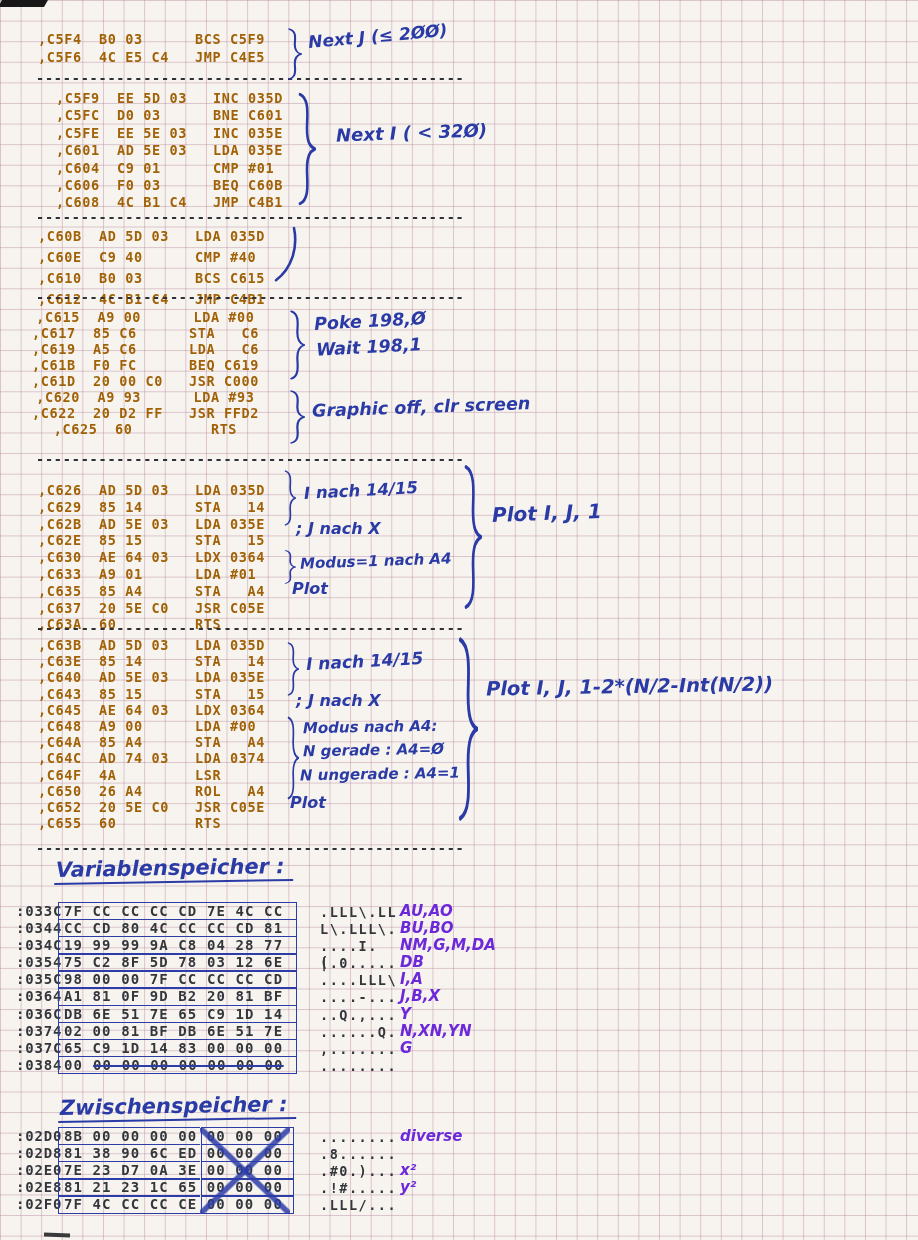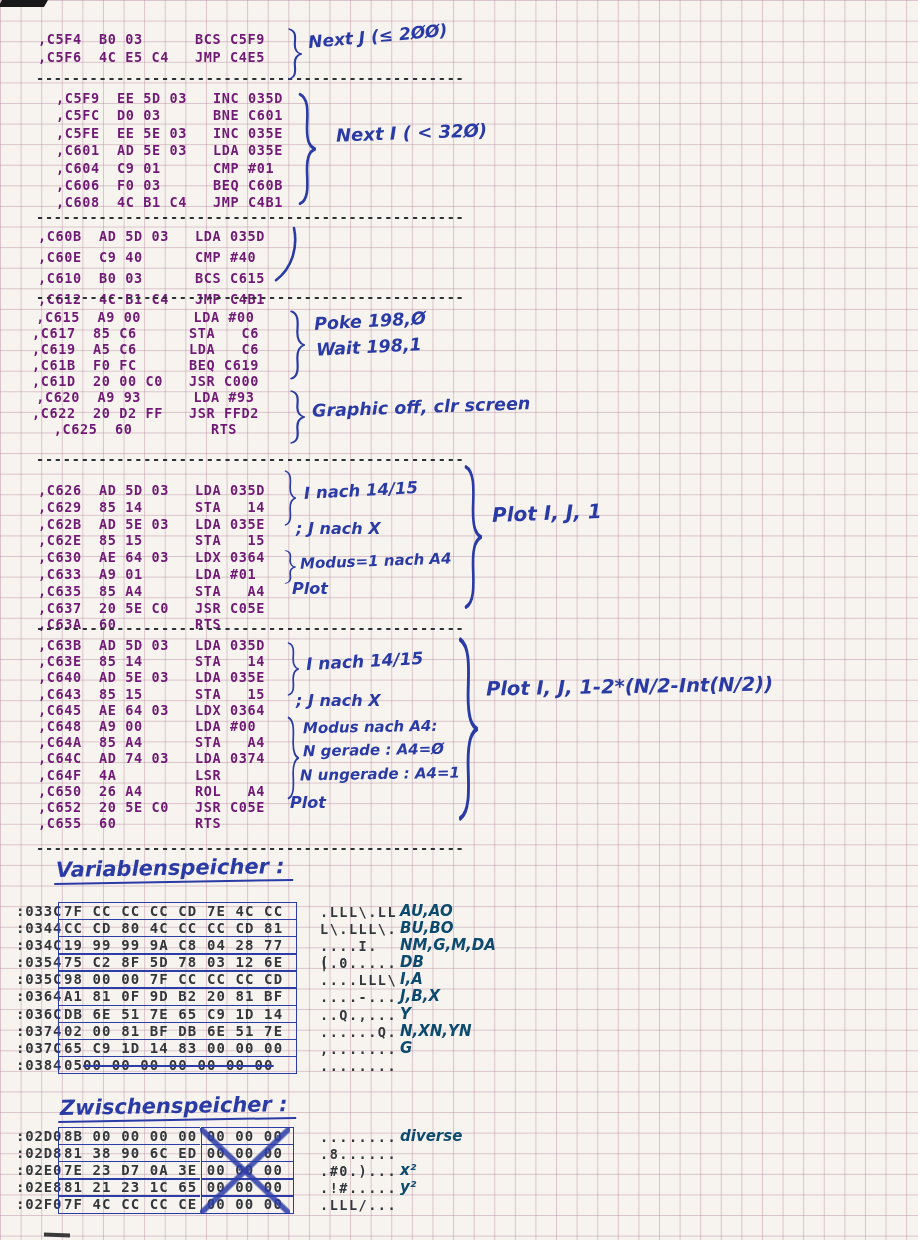--- a/index.html
+++ b/index.html
@@ -8,21 +8,21 @@
     background-color:#f7f4ef;
     background-image:
       linear-gradient(to right, rgba(184,136,158,.45) 1px, transparent 1px),
       linear-gradient(to bottom, rgba(184,136,158,.45) 1px, transparent 1px);
     background-size:20.6px 20.6px;
     font-family:"DejaVu Sans",sans-serif;
   }
   .mono{font-family:"DejaVu Sans Mono",monospace;color:#33373b;}
   .code{
     position:absolute;white-space:pre;margin:0;
-    font-family:"DejaVu Sans Mono",monospace;color:#701a75;
+    font-family:"DejaVu Sans Mono",monospace;color:#a16207;
     font-size:13.5px;letter-spacing:0.6px;font-weight:bold;
   }
   .sep{
     position:absolute;left:36px;white-space:pre;
     font-family:"DejaVu Sans Mono",monospace;color:#2e3236;
     font-size:13.5px;letter-spacing:0.8px;font-weight:bold;
   }
   .hw{
     position:absolute;color:#2b3ba6;font-style:italic;font-weight:bold;
     font-family:"DejaVu Sans",sans-serif;white-space:nowrap;
@@ -39,22 +39,22 @@
   .drow .bytes{
     position:absolute;left:58px;top:-1px;width:232px;height:16.4px;
     font-size:14px;letter-spacing:1.1px;font-weight:bold;
     border:1.7px solid #2c3da8;padding-left:5px;
   }
   .drow .zb1{width:136px;border-right:none;}
   .drow .zb2{position:absolute;left:200.7px;top:-1px;width:86px;height:16.4px;
     font-size:14px;letter-spacing:1.1px;font-weight:bold;
     border:1.7px solid #2c3da8;padding-left:5px;}
   .drow .ascii{position:absolute;left:320px;top:1px;font-size:13.5px;letter-spacing:1.5px;font-weight:bold;}
-  .drow .mlabel{position:absolute;left:400px;top:-1px;font-size:15px;font-style:italic;font-weight:bold;color:#0c4a6e;white-space:nowrap;}
-  .strike{text-decoration:line-through;text-decoration-color:#2c3da8;text-decoration-thickness:2px;}
+  .drow .mlabel{position:absolute;left:400px;top:-1px;font-size:15px;font-style:italic;font-weight:bold;color:#6d28d9;white-space:nowrap;}
+  .strike{text-decoration:line-through;text-decoration-color:#2c3da8;text-decoration-thickness:2px;margin-left:10px;}
   .xcross{
     position:absolute;pointer-events:none;
     background-image:
       linear-gradient(to top right, transparent 47%, rgba(44,61,168,.85) 48.5%, rgba(44,61,168,.85) 51.5%, transparent 53%),
       linear-gradient(to bottom right, transparent 47%, rgba(44,61,168,.85) 48.5%, rgba(44,61,168,.85) 51.5%, transparent 53%);
   }
   .art{position:absolute;}
 </style>
 </head>
 <body>
@@ -225,21 +225,21 @@
       <span class="mlabel">N,XN,YN</span>
   </div>
   <div class="drow">
     <span class="addr mono">:037C</span>
       <span class="bytes mono">65 C9 1D 14 83 00 00 00</span>
       <span class="ascii mono">,.......</span>
       <span class="mlabel">G</span>
   </div>
   <div class="drow">
     <span class="addr mono">:0384</span>
-      <span class="bytes mono"><span>05</span><span class="strike">00 00 00 00 00 00 00</span></span>
+      <span class="bytes mono"><span>00</span><span class="strike">00 00 00 00 00 00 00</span></span>
       <span class="ascii mono">........</span>
       <span class="mlabel"></span>
   </div>
 </div>
 
 <div class="hw hw-title" style="left:58px;top:1094px;transform:rotate(-1deg);">Zwischenspeicher :</div>
 
 <div class="dump" style="top:1128px;">
   <div class="drow">
     <span class="addr mono">:02D0</span>

